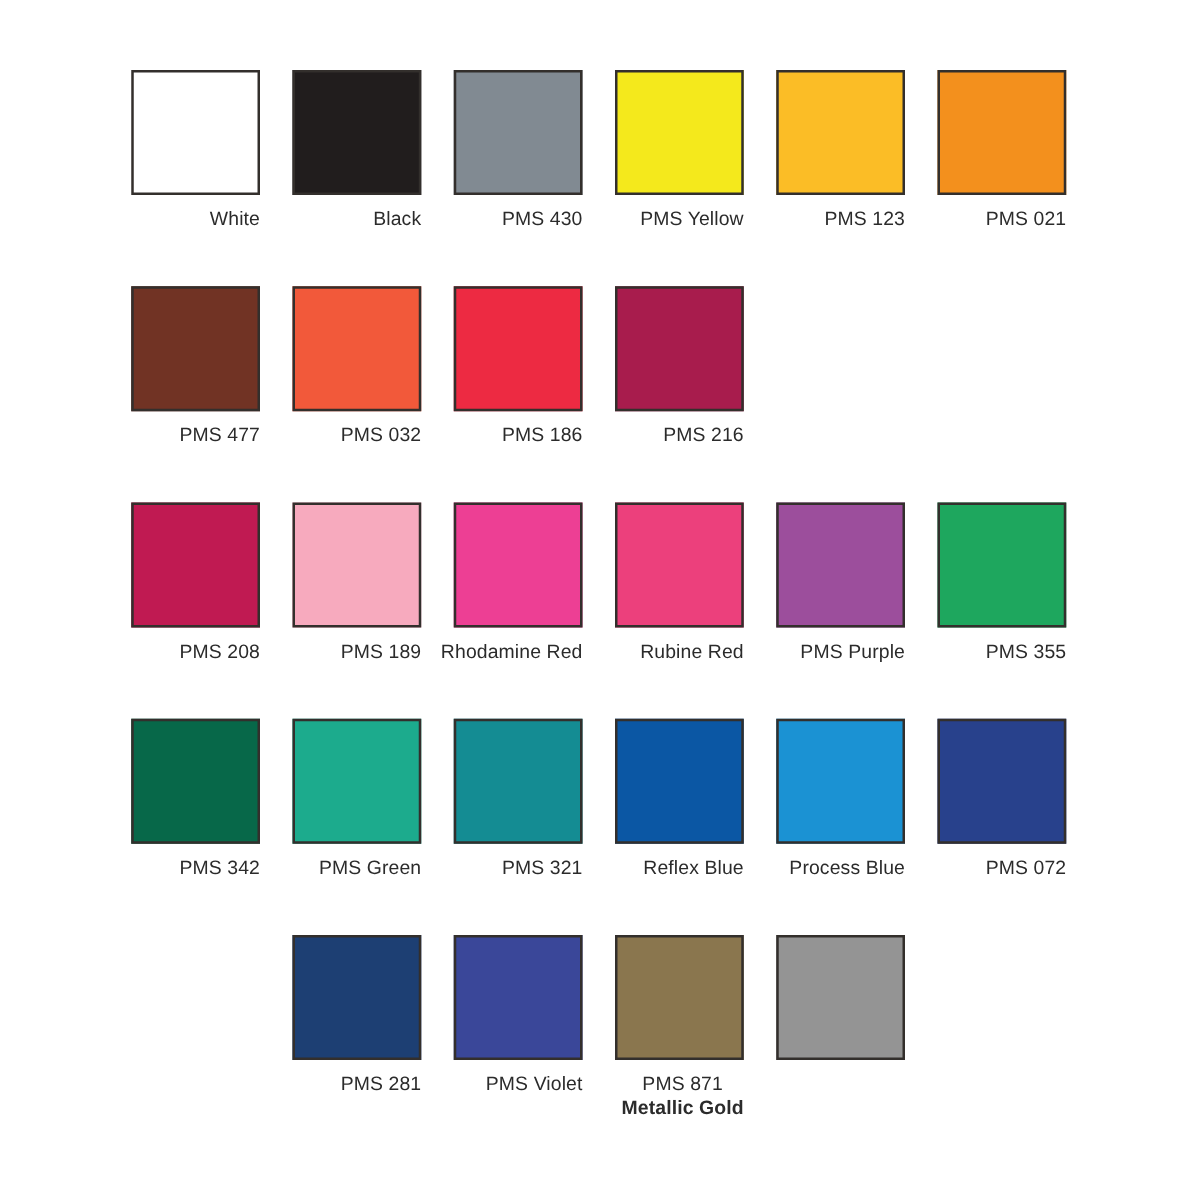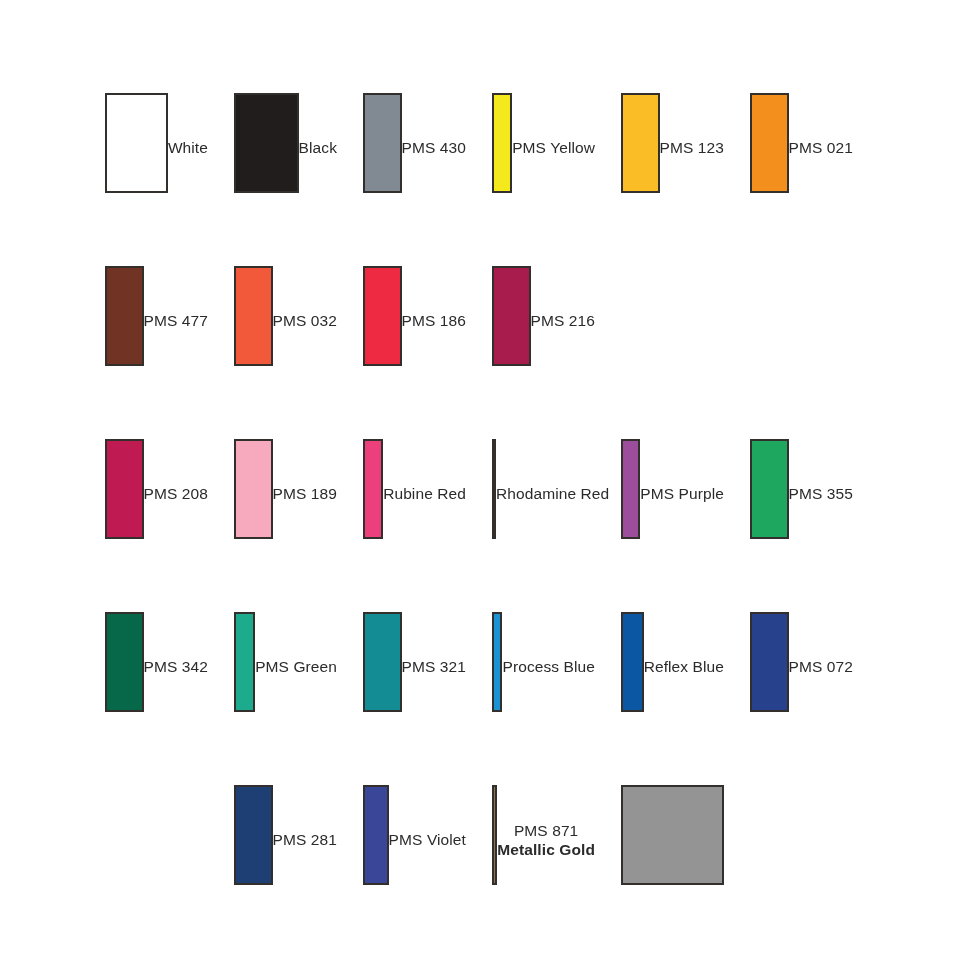--- a/index.html
+++ b/index.html
@@ -26,22 +26,22 @@
     width: 750px;
   }
   .swatch-row {
     display: flex;
     height: 173px;
   }
   .swatch-cell {
     width: 103px;
     margin-right: 26px;
     display: flex;
-    flex-direction: row;
-    align-items: center;
+    flex-direction: column;
+    align-items: flex-end;
   }
   .swatch-cell.is-empty {
     visibility: hidden;
   }
   .swatch-chip {
     width: 103px;
     height: 100px;
     box-sizing: border-box;
     border: 2px solid #332f2c;
   }
@@ -111,26 +111,26 @@
       <div class="swatch-row">
         <div class="swatch-cell">
           <div class="swatch-chip" style="background: rgb(192, 26, 82);"></div>
           <div class="swatch-label"><span class="label-line-1">PMS 208</span></div>
         </div>
         <div class="swatch-cell">
           <div class="swatch-chip" style="background: rgb(247, 170, 190);"></div>
           <div class="swatch-label"><span class="label-line-1">PMS 189</span></div>
         </div>
         <div class="swatch-cell">
+          <div class="swatch-chip" style="background: rgb(237, 63, 148);"></div>
+          <div class="swatch-label"><span class="label-line-1">Rhodamine Red</span></div>
+        </div>
+        <div class="swatch-cell">
           <div class="swatch-chip" style="background: rgb(236, 64, 124);"></div>
           <div class="swatch-label"><span class="label-line-1">Rubine Red</span></div>
-        </div>
-        <div class="swatch-cell">
-          <div class="swatch-chip" style="background: rgb(237, 63, 148);"></div>
-          <div class="swatch-label"><span class="label-line-1">Rhodamine Red</span></div>
         </div>
         <div class="swatch-cell">
           <div class="swatch-chip" style="background: rgb(156, 78, 156);"></div>
           <div class="swatch-label"><span class="label-line-1">PMS Purple</span></div>
         </div>
         <div class="swatch-cell">
           <div class="swatch-chip" style="background: rgb(30, 167, 94);"></div>
           <div class="swatch-label"><span class="label-line-1">PMS 355</span></div>
         </div>
       </div>
@@ -141,26 +141,26 @@
         </div>
         <div class="swatch-cell">
           <div class="swatch-chip" style="background: rgb(28, 171, 141);"></div>
           <div class="swatch-label"><span class="label-line-1">PMS Green</span></div>
         </div>
         <div class="swatch-cell">
           <div class="swatch-chip" style="background: rgb(20, 140, 147);"></div>
           <div class="swatch-label"><span class="label-line-1">PMS 321</span></div>
         </div>
         <div class="swatch-cell">
+          <div class="swatch-chip" style="background: rgb(11, 87, 164);"></div>
+          <div class="swatch-label"><span class="label-line-1">Reflex Blue</span></div>
+        </div>
+        <div class="swatch-cell">
           <div class="swatch-chip" style="background: rgb(27, 146, 211);"></div>
           <div class="swatch-label"><span class="label-line-1">Process Blue</span></div>
-        </div>
-        <div class="swatch-cell">
-          <div class="swatch-chip" style="background: rgb(11, 87, 164);"></div>
-          <div class="swatch-label"><span class="label-line-1">Reflex Blue</span></div>
         </div>
         <div class="swatch-cell">
           <div class="swatch-chip" style="background: rgb(40, 65, 140);"></div>
           <div class="swatch-label"><span class="label-line-1">PMS 072</span></div>
         </div>
       </div>
       <div class="swatch-row">
         <div class="swatch-cell is-empty">
           <div class="swatch-chip"></div>
           <div class="swatch-label"><span class="label-line-1"></span></div>

